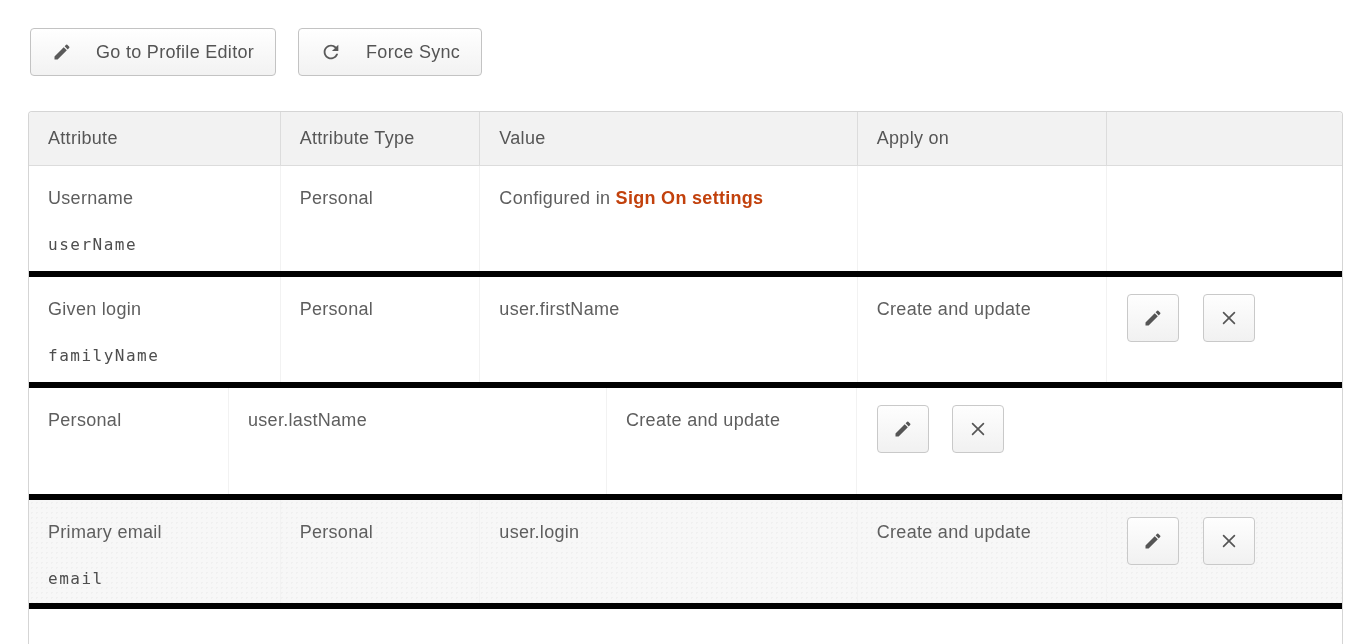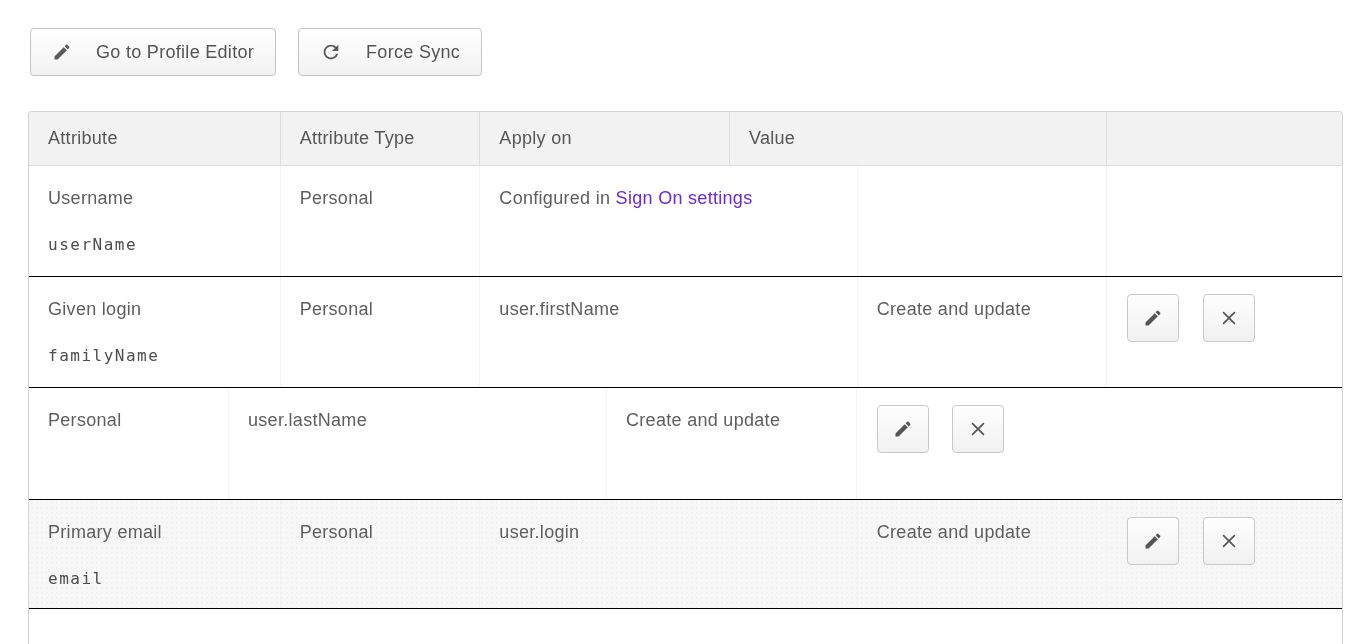--- a/index.html
+++ b/index.html
@@ -53,21 +53,21 @@
     padding-left: 19px;
     font-size: 18px;
     letter-spacing: 0.3px;
     color: #565656;
     border-right: 1px solid #dcdcdc;
   }
   .th:last-child { border-right: none; }
   .tr {
     display: flex;
     min-height: 111px;
-    border-bottom: 1px solid #000000;
+    border-bottom: 6px solid #000000;
     background: #ffffff;
   }
   .tr.highlight {
     background-color: #f7f7f7;
     background-image: radial-gradient(rgba(0,0,0,0.028) 1px, transparent 1px);
     background-size: 5px 5px;
   }
   .tr.partial {
     height: 80px;
     min-height: 80px;
@@ -87,23 +87,24 @@
   .col-apply   { width: 250px; }
   .col-actions { width: 235px; padding-top: 17px; padding-left: 20px; }
   .attr-var {
     margin-top: 26px;
     font-family: "DejaVu Sans Mono", monospace;
     font-size: 16px;
     letter-spacing: 1.5px;
     color: #4e4e4e;
   }
   a.link {
-    color: #6d28d9;
+    color: #c2410c;
     text-decoration: none;
     cursor: pointer;
+    font-weight: bold;
   }
   .mini-btn {
     width: 52px;
     height: 48px;
     margin-right: 18px;
     display: inline-flex;
     align-items: center;
     justify-content: center;
     background: linear-gradient(#fefefe, #f1f1f1);
     border: 1px solid #c9c9c9;
@@ -131,22 +132,22 @@
       </svg>
     </span>
     <span>Force Sync</span>
   </button>
 </div>
 
 <div class="table">
   <div class="thead">
     <div class="th col-attr">Attribute</div>
     <div class="th col-type">Attribute Type</div>
+    <div class="th col-value">Value</div>
     <div class="th col-apply">Apply on</div>
-    <div class="th col-value">Value</div>
     <div class="th col-actions"></div>
   </div>
 
   <div class="tr">
     <div class="td col-attr">
       <div>Username</div>
       <div class="attr-var">userName</div>
     </div>
     <div class="td col-type">Personal</div>
     <div class="td col-value"><span>Configured in </span><a class="link">Sign On settings</a></div>

